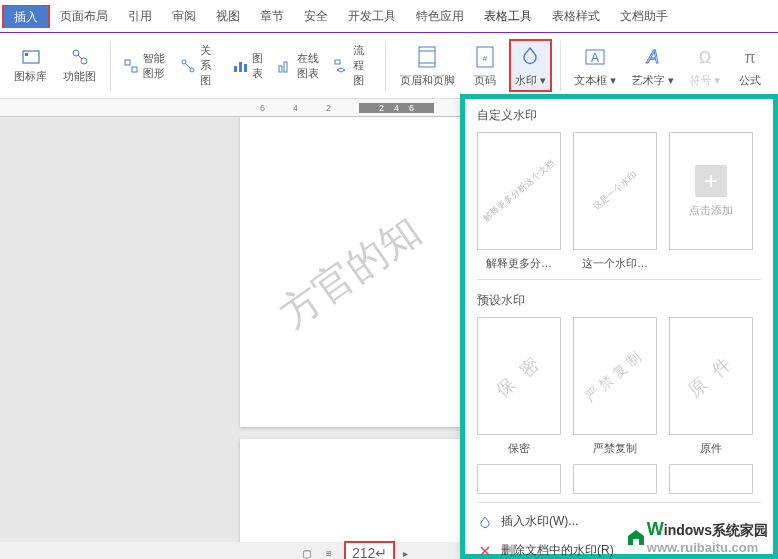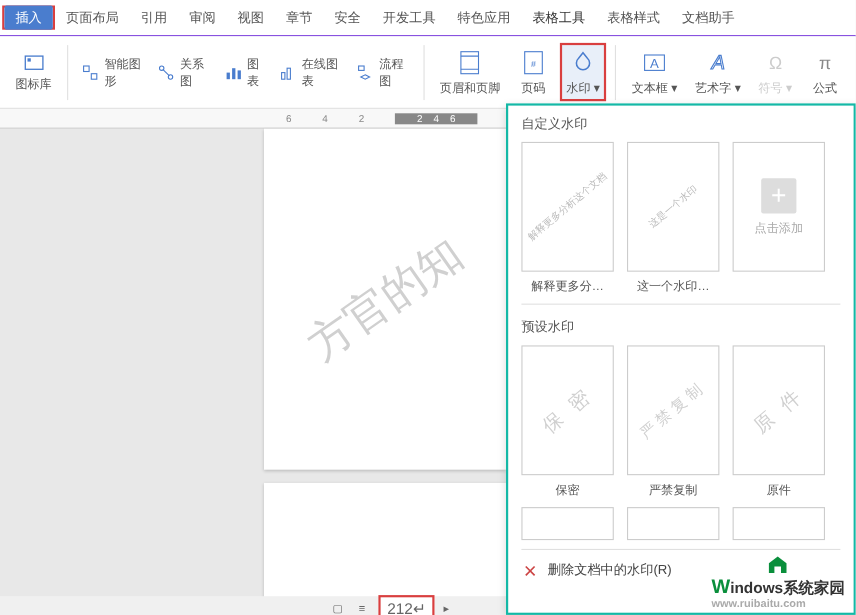--- a/index.html
+++ b/index.html
@@ -24,41 +24,41 @@
     
     .workspace { position: relative; height: calc(100% - 94px); background: #e8e8e8; }
     .ruler-h { height: 18px; background: #f8f8f8; border-bottom: 1px solid #ccc; display: flex; align-items: center; padding-left: 260px; font-size: 9px; color: #888; gap: 28px; }
     .ruler-dark { background: #888; color: #fff; padding: 0 20px; }
     
     .page-area { position: absolute; left: 240px; top: 18px; }
     .page { width: 220px; height: 310px; background: #fff; box-shadow: 0 1px 3px rgba(0,0,0,0.2); margin-bottom: 12px; position: relative; overflow: hidden; }
     .page-wm { position: absolute; top: 50%; left: 50%; transform: translate(-50%, -50%) rotate(-35deg); font-size: 40px; color: #d0d0d0; font-weight: 300; white-space: nowrap; }
     .page-num-box { border: 2px solid #d93f3f; padding: 2px 6px; font-size: 14px; background: #fff; }
     
-    .dropdown { position: absolute; left: 460px; top: 94px; width: 318px; height: 465px; background: #fff; border: 2px solid #14b8a6; box-shadow: 0 2px 8px rgba(0,0,0,0.15); z-index: 10; }
+    .dropdown { position: absolute; left: 460px; top: 94px; width: 318px; height: 465px; background: #fff; border: 5px solid #14b8a6; box-shadow: 0 2px 8px rgba(0,0,0,0.15); z-index: 10; }
     .dd-section-title { font-size: 12px; color: #555; padding: 8px 12px 4px; }
     .dd-grid { display: flex; gap: 12px; padding: 4px 12px; flex-wrap: wrap; }
     .dd-item { display: flex; flex-direction: column; align-items: center; gap: 6px; }
     .dd-thumb { width: 84px; height: 118px; border: 1px solid #ccc; background: #fff; position: relative; cursor: pointer; }
     .dd-thumb-wm { position: absolute; top: 50%; left: 50%; transform: translate(-50%, -50%) rotate(-40deg); font-size: 9px; color: #bbb; white-space: nowrap; }
     .dd-thumb-wm-big { font-size: 18px; color: #d0d0d0; letter-spacing: 4px; }
     .dd-thumb-add { display: flex; flex-direction: column; align-items: center; justify-content: center; gap: 6px; }
     .dd-plus { width: 32px; height: 32px; background: #ddd; color: #fff; font-size: 24px; display: flex; align-items: center; justify-content: center; border-radius: 2px; }
     .dd-label { font-size: 11px; color: #555; max-width: 84px; text-align: left; white-space: nowrap; overflow: hidden; text-overflow: ellipsis; }
     .dd-hr { height: 1px; background: #e0e0e0; margin: 4px 12px; }
     .dd-menu-item { display: flex; align-items: center; gap: 8px; padding: 6px 12px; font-size: 12px; color: #444; cursor: pointer; }
     .dd-menu-icon { width: 16px; height: 16px; color: #4a7dce; display: flex; align-items: center; justify-content: center; }
     
     .status { position: absolute; bottom: 0; left: 0; right: 0; height: 22px; background: #f0f0f0; display: flex; align-items: center; padding: 0 300px; font-size: 10px; color: #666; gap: 8px; }
     .status-icon { width: 14px; height: 14px; display: flex; align-items: center; justify-content: center; }
     
-    .brand { position: absolute; right: 10px; bottom: 4px; font-size: 14px; font-weight: bold; z-index: 20; display: flex; align-items: center; flex-direction: column; }
+    .brand { position: absolute; right: 10px; bottom: 4px; font-size: 14px; font-weight: bold; z-index: 20; display: flex; align-items: center; }
     .brand-w { color: #0a8f3c; font-size: 18px; }
     .brand-rest { color: #333; }
-    .brand-sub { font-size: 10px; color: #aaa; display: block; }
+    .brand-sub { font-size: 13px; color: #aaa; display: block; }
     
     svg { display: block; }
   </style>
 </head>
 <body>
 
 <div class="tabbar">
   <span class="highlight-box highlight-active">
     <span class="tab active">插入</span>
   </span>
@@ -78,20 +78,30 @@
 <div class="ribbon">
   <div class="ribbon-btn">
     <span class="ribbon-icon">
         <svg width="20" height="20" viewBox="0 0 20 20">
           <rect x="2" y="4" width="16" height="12" fill="none" stroke="#4a7dce" stroke-width="1.2"></rect>
           <rect x="4" y="6" width="3" height="3" fill="#4a7dce"></rect>
         </svg>
       </span>
     <span class="ribbon-label">图标库</span>
   </div>
+  <div class="ribbon-btn">
+    <span class="ribbon-icon">
+        <svg width="20" height="20" viewBox="0 0 20 20">
+          <circle cx="6" cy="6" r="3" fill="none" stroke="#4a7dce"></circle>
+          <circle cx="14" cy="14" r="3" fill="none" stroke="#4a7dce"></circle>
+          <line x1="8" y1="8" x2="12" y2="12" stroke="#4a7dce"></line>
+        </svg>
+      </span>
+    <span class="ribbon-label">功能图</span>
+  </div>
   <div class="ribbon-sep"></div>
   <div class="ribbon-col">
     <div class="ribbon-btn-sm">
       <span class="ribbon-icon">
           <svg width="16" height="16" viewBox="0 0 16 16">
             <rect x="2" y="2" width="5" height="5" fill="none" stroke="#4a7dce"></rect>
             <rect x="9" y="9" width="5" height="5" fill="none" stroke="#4a7dce"></rect>
           </svg>
         </span>
       <span>智能图形</span>
@@ -269,20 +279,28 @@
         </div>
       <div class="dd-label">原件</div>
     </div>
   </div>
   <div class="dd-grid">
     <div class="dd-thumb" style="height:30px"></div>
     <div class="dd-thumb" style="height:30px"></div>
     <div class="dd-thumb" style="height:30px"></div>
   </div>
   <div class="dd-hr"></div>
+  <div class="dd-menu-item">
+    <span class="dd-menu-icon">
+        <svg width="14" height="14" viewBox="0 0 14 14">
+          <path d="M7 2 L10 6 A4 4 0 1 1 4 6 Z" fill="none" stroke="#4a7dce"></path>
+        </svg>
+      </span>
+    <span>插入水印(W)...</span>
+  </div>
   <div class="dd-menu-item">
     <span class="dd-menu-icon" style="color:#c44">
         <svg width="14" height="14" viewBox="0 0 14 14">
           <line x1="3" y1="3" x2="11" y2="11" stroke="#c44" stroke-width="1.5"></line>
           <line x1="11" y1="3" x2="3" y2="11" stroke="#c44" stroke-width="1.5"></line>
         </svg>
       </span>
     <span>删除文档中的水印(R)</span>
   </div>
 </div>

